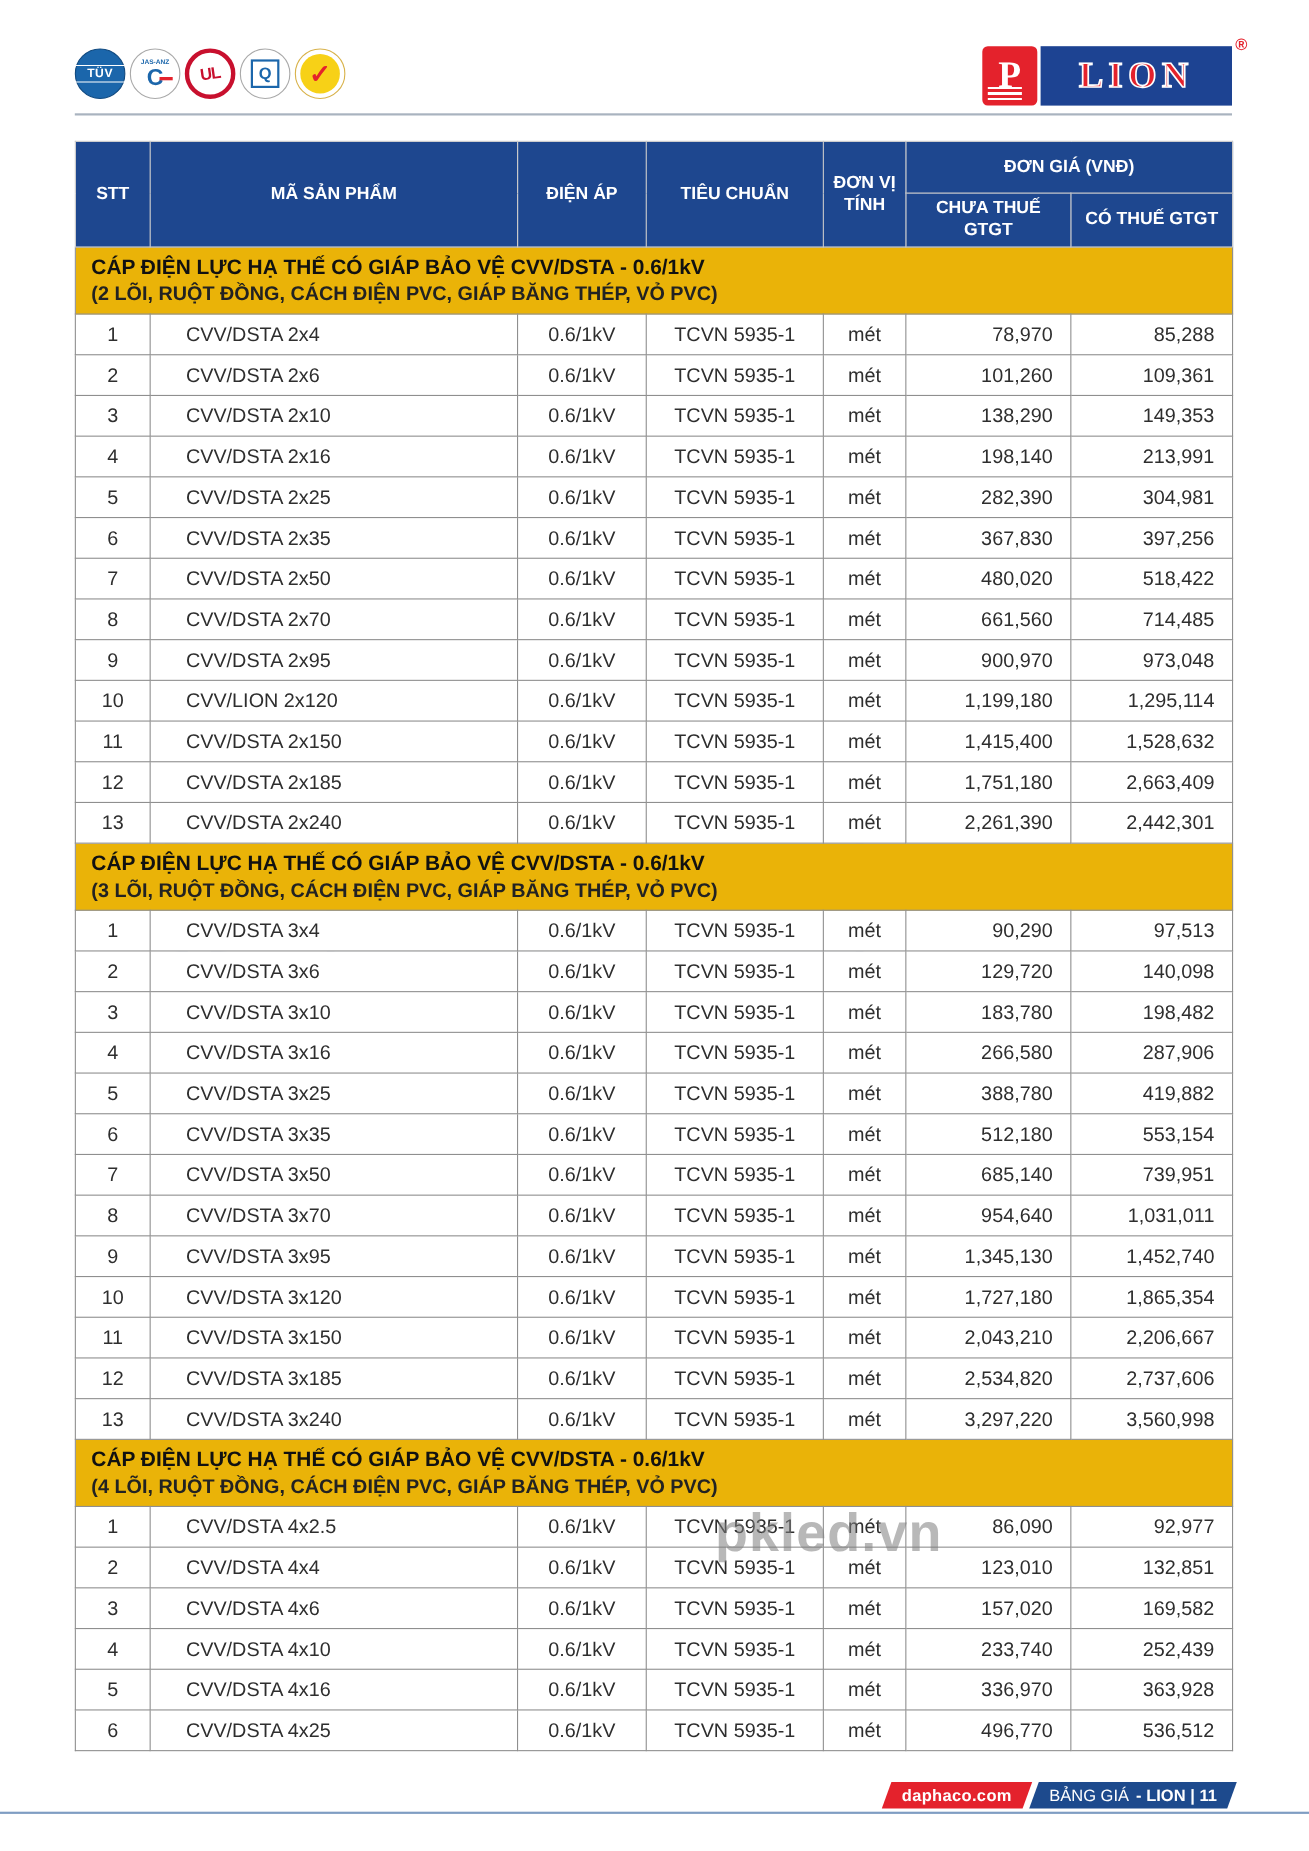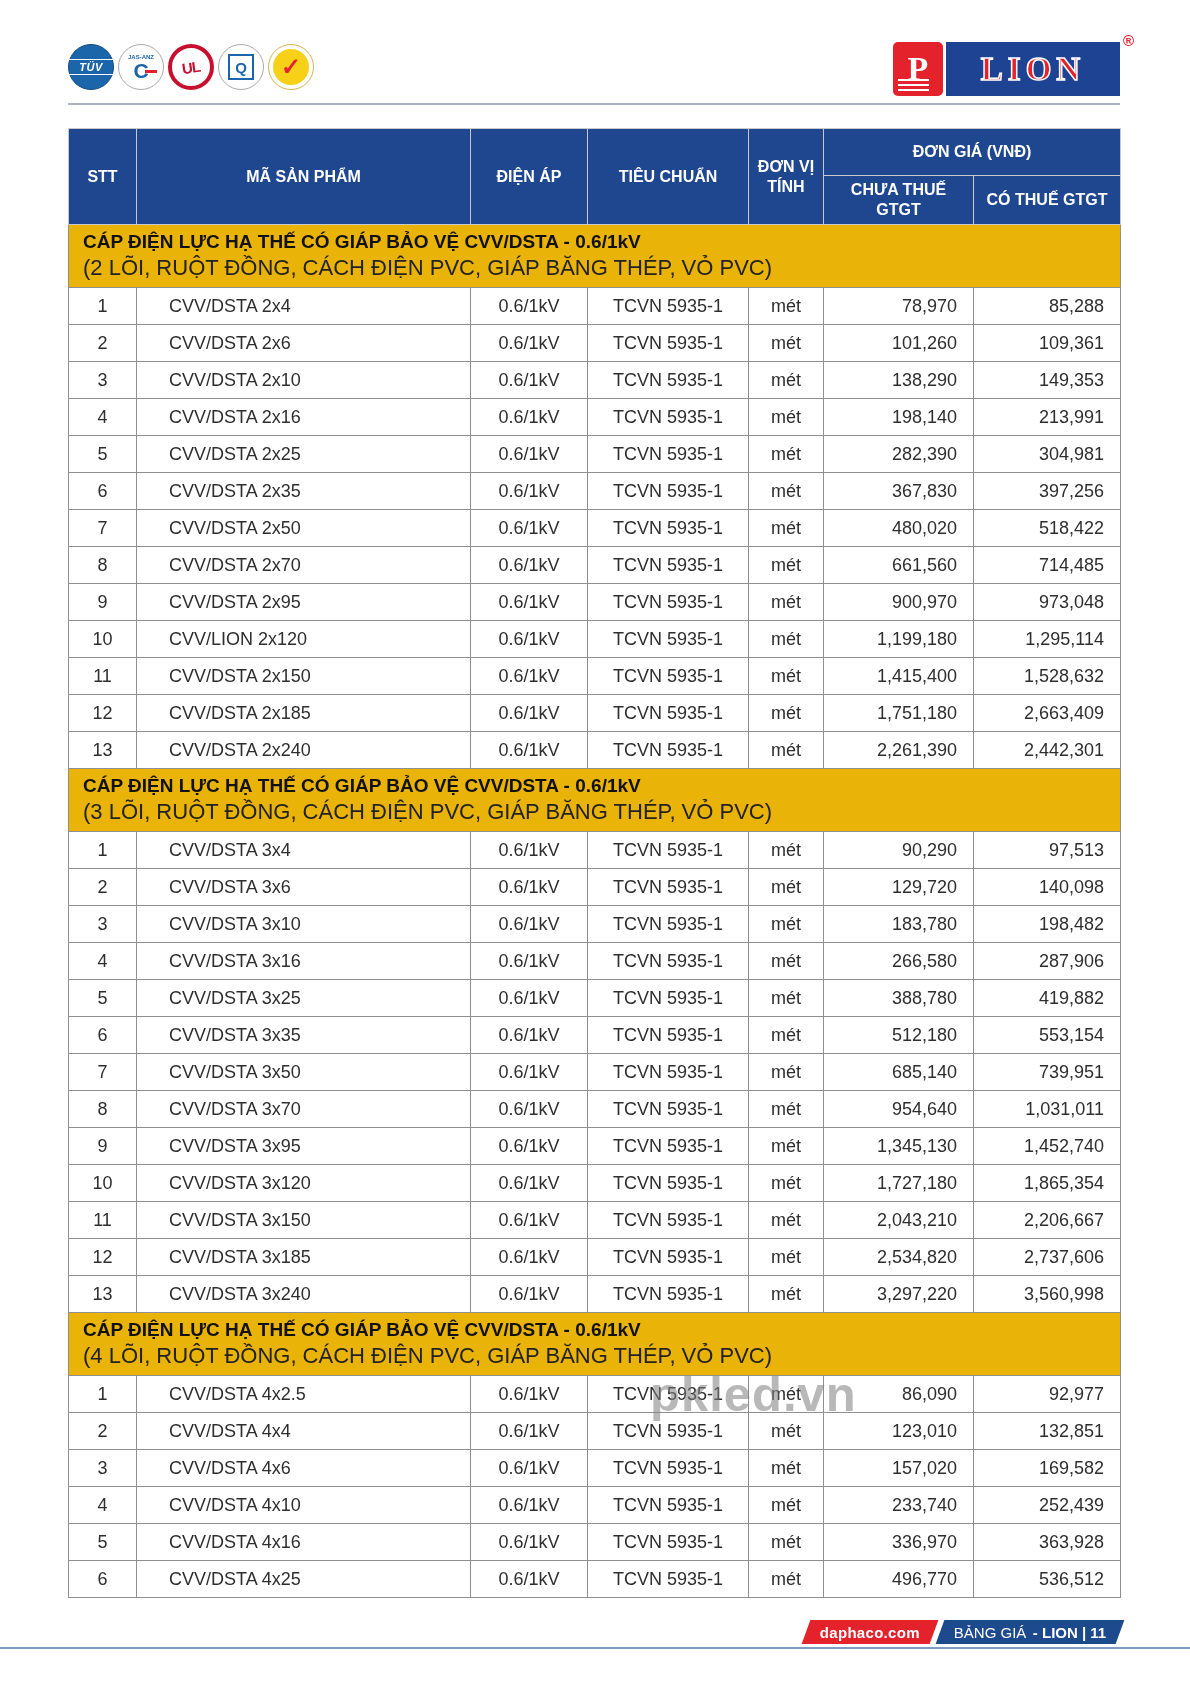--- a/index.html
+++ b/index.html
@@ -6,21 +6,21 @@
   .page{position:relative;width:1190px;height:1683px;background:#ffffff;
         font-family:"Liberation Sans",sans-serif;overflow:hidden;}
 
   
   .topbar{position:absolute;top:42px;left:68px;right:70px;height:58px;}
   .badges{position:absolute;left:0;top:2px;display:flex;gap:4px;}
   .badge{width:46px;height:46px;border-radius:50%;display:flex;align-items:center;
          justify-content:center;box-sizing:border-box;flex-direction:column;}
   .badge-tuv{background:#1b66ab;border:1px solid #114a80;}
   .badge-tuv .tuv-txt{color:#fff;font-size:11px;font-weight:bold;border:1.5px solid #fff;
-         padding:1px 15px;border-radius:2px;letter-spacing:.5px;font-style:italic;}
+         padding:1px 15px;border-radius:2px;letter-spacing:.5px;}
   .badge-jas{background:#fff;border:1.5px solid #a9a9a9;}
   .jas-top{font-size:6px;font-weight:bold;color:#1b66ab;line-height:1;}
   .jas-c{font-size:21px;font-weight:800;color:#1b66ab;line-height:1;position:relative;}
   .jas-c i{position:absolute;width:12px;height:3px;background:#e4222c;right:-8px;top:10px;}
   .badge-ul{background:#fff;border:4px solid #c8102e;}
   .badge-ul span{color:#c8102e;font-weight:800;font-size:15px;letter-spacing:-1px;
          transform:rotate(-8deg);}
   .badge-q{background:#fff;border:1.5px solid #a9a9a9;}
   .badge-q .qbox{width:26px;height:26px;border:2px solid #1b66ab;display:flex;align-items:center;
          justify-content:center;color:#1b66ab;font-weight:800;font-size:15px;box-sizing:border-box;}
@@ -64,21 +64,21 @@
         border:1px solid #c9c9c9;padding:2px 4px;text-align:center;}
   .price-table thead tr:nth-child(1) th{height:42px;}
   .price-table thead tr:nth-child(2) th{height:44px;}
   .price-table td{border:1px solid #8f8f8f;font-size:18px;color:#2e2e2e;height:37px;
         vertical-align:middle;box-sizing:border-box;background:#fff;}
   td.c{text-align:center;}
   td.l{text-align:left;padding-left:32px;}
   td.r{text-align:right;padding-right:16px;}
   tr.section-row td{background:#eab308;height:61px;padding:6px 12px 6px 14px;text-align:left;}
   .sec-title{font-size:19px;font-weight:800;color:#111;}
-  .sec-sub{font-size:22px;font-weight:400;color:#222;margin-top:2px;}
+  .sec-sub{font-size:18px;font-weight:700;color:#222;margin-top:2px;}
 
   
   .footer-ribbon{position:absolute;top:1620px;right:70px;height:24px;display:flex;}
   .ft-seg{transform:skewX(-20deg);display:flex;align-items:center;padding:0 14px;}
   .ft-red{background:#e4222c;margin-right:6px;}
   .ft-blue{background:#1d4a8d;}
   .ft-seg span{transform:skewX(20deg);color:#fff;font-size:15px;white-space:nowrap;}
   .ft-site{font-weight:800;letter-spacing:.3px;}
   .ft-label{font-weight:400;margin-right:6px;}
   .ft-suffix{font-weight:800;}

